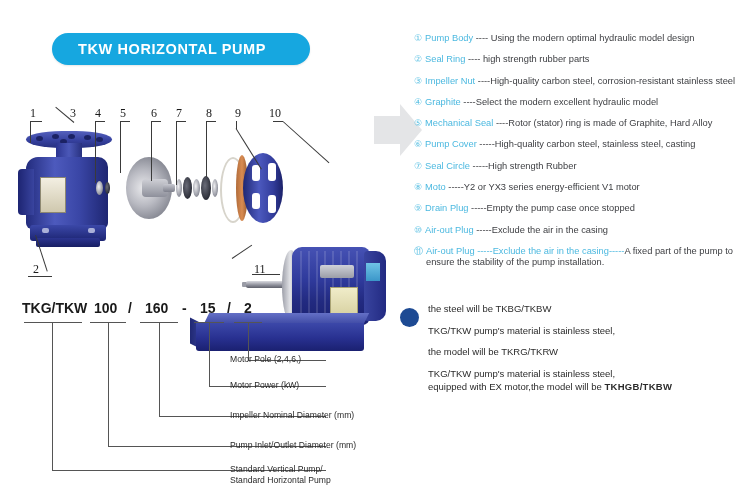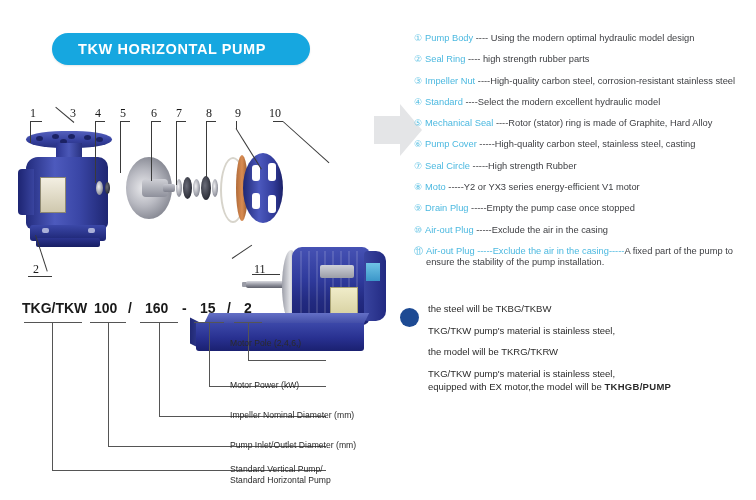--- a/index.html
+++ b/index.html
@@ -367,21 +367,21 @@
     <div class="legend-row">
       <span class="num">②</span>
       <span class="txt"><span class="blue">Seal Ring</span><span class="dark"> ---- </span><span class="dark">high strength rubber parts</span></span>
     </div>
     <div class="legend-row">
       <span class="num">③</span>
       <span class="txt"><span class="blue">Impeller Nut</span><span class="dark"> ----</span><span class="dark">High-quality carbon steel, corrosion-resistant stainless steel</span></span>
     </div>
     <div class="legend-row">
       <span class="num">④</span>
-      <span class="txt"><span class="blue"> Standard</span><span class="dark"> ----</span><span class="dark">Select the modern excellent hydraulic model</span></span>
+      <span class="txt"><span class="blue"> Graphite</span><span class="dark"> ----</span><span class="dark">Select the modern excellent hydraulic model</span></span>
     </div>
     <div class="legend-row">
       <span class="num">⑤</span>
       <span class="txt"><span class="blue">Mechanical Seal</span><span class="dark"> ----</span><span class="dark">Rotor (stator) ring is made of Graphite, Hard Alloy</span></span>
     </div>
     <div class="legend-row">
       <span class="num">⑥</span>
       <span class="txt"><span class="blue">Pump Cover</span><span class="dark"> -----</span><span class="dark">High-quality carbon steel, stainless steel, casting</span></span>
     </div>
     <div class="legend-row">
@@ -428,32 +428,32 @@
     <div class="vl" style="left:187px;top:22px;height:64px"></div>
     <div class="vl" style="left:226px;top:22px;height:38px"></div>
 
     <div class="hl" style="left:226px;top:60px;width:-0px"></div>
     <div class="hl" style="left:226px;top:60px;width:78px"></div>
     <div class="hl" style="left:187px;top:86px;width:117px"></div>
     <div class="hl" style="left:137px;top:116px;width:167px"></div>
     <div class="hl" style="left:86px;top:146px;width:218px"></div>
     <div class="hl" style="left:30px;top:170px;width:274px"></div>
 
-    <div class="m-label" style="left:208px;top:38px">Motor Pole (2,4,6,)</div>
+    <div class="m-label" style="left:208px;top:54px">Motor Pole (2,4,6,)</div>
     <div class="m-label" style="left:208px;top:80px">Motor Power  (kW)</div>
     <div class="m-label" style="left:208px;top:110px">Impeller Nominal Diameter (mm)</div>
     <div class="m-label" style="left:208px;top:140px">Pump Inlet/Outlet Diameter (mm)</div>
     <div class="m-label" style="left:208px;top:164px">Standard Vertical Pump/</div>
     <div class="m-label" style="left:208px;top:175px">Standard  Horizontal Pump</div>
   </div>
 
   <div class="notes">
     <div class="note-dot"></div>
     <div class="note-lines">
       <div class="note-line">the steel will be TKBG/TKBW</div>
       <div class="note-line">TKG/TKW pump's material is stainless steel,</div>
       <div class="note-line">the model will be TKRG/TKRW</div>
       <div class="note-line tight">TKG/TKW pump's material is stainless steel,</div>
-      <div class="note-line"><span>equipped with EX motor,the model will be </span><b>TKHGB/PUMP</b></div>
+      <div class="note-line"><span>equipped with EX motor,the model will be </span><b>TKHGB/TKBW</b></div>
     </div>
   </div>
 
 </div>
 
 </body></html>

